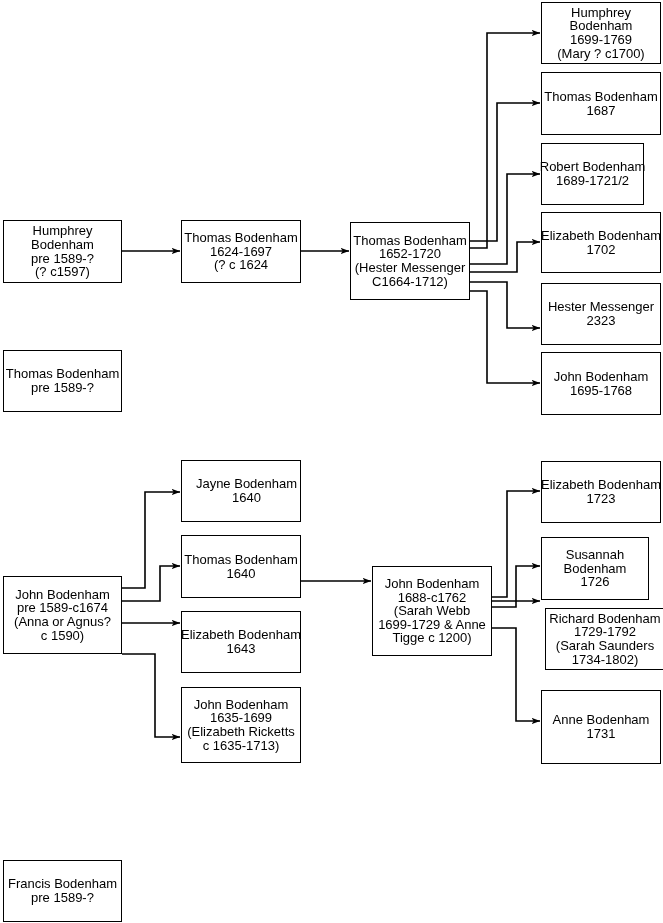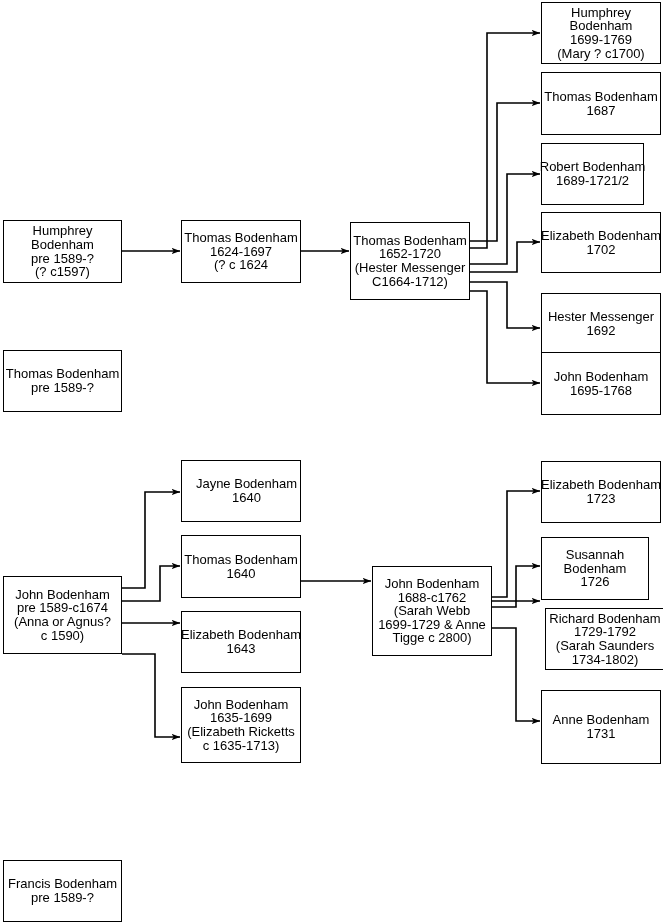--- a/index.html
+++ b/index.html
@@ -107,23 +107,23 @@
         <span class="line">1687</span>
       </div>
       <div class="node" style="left: 541px; top: 143px; width: 103px; height: 62px;">
         <span class="line">Robert Bodenham</span>
         <span class="line">1689-1721/2</span>
       </div>
       <div class="node" style="left: 541px; top: 212px; width: 120px; height: 61px;">
         <span class="line">Elizabeth Bodenham</span>
         <span class="line">1702</span>
       </div>
-      <div class="node" style="left: 541px; top: 293px; width: 120px; height: 62px;">
+      <div class="node" style="left: 541px; top: 283px; width: 120px; height: 62px;">
         <span class="line">Hester Messenger</span>
-        <span class="line">1692</span>
+        <span class="line">2323</span>
       </div>
       <div class="node" style="left: 541px; top: 352px; width: 120px; height: 63px;">
         <span class="line">John Bodenham</span>
         <span class="line">1695-1768</span>
       </div>
       <div class="node" style="left: 3px; top: 220px; width: 119px; height: 63px;">
         <span class="line">Humphrey</span>
         <span class="line">Bodenham</span>
         <span class="line">pre 1589-?</span>
         <span class="line">(? c1597)</span>
@@ -165,21 +165,21 @@
         <span class="line">John Bodenham</span>
         <span class="line">pre 1589-c1674</span>
         <span class="line">(Anna or Agnus?</span>
         <span class="line">c 1590)</span>
       </div>
       <div class="node" style="left: 372px; top: 566px; width: 120px; height: 90px;">
         <span class="line">John Bodenham</span>
         <span class="line">1688-c1762</span>
         <span class="line">(Sarah Webb</span>
         <span class="line">1699-1729 &amp; Anne</span>
-        <span class="line">Tigge c 2800)</span>
+        <span class="line">Tigge c 1200)</span>
       </div>
       <div class="node" style="left: 541px; top: 461px; width: 120px; height: 62px;">
         <span class="line">Elizabeth Bodenham</span>
         <span class="line">1723</span>
       </div>
       <div class="node" style="left: 541px; top: 537px; width: 108px; height: 63px;">
         <span class="line">Susannah</span>
         <span class="line">Bodenham</span>
         <span class="line">1726</span>
       </div>

